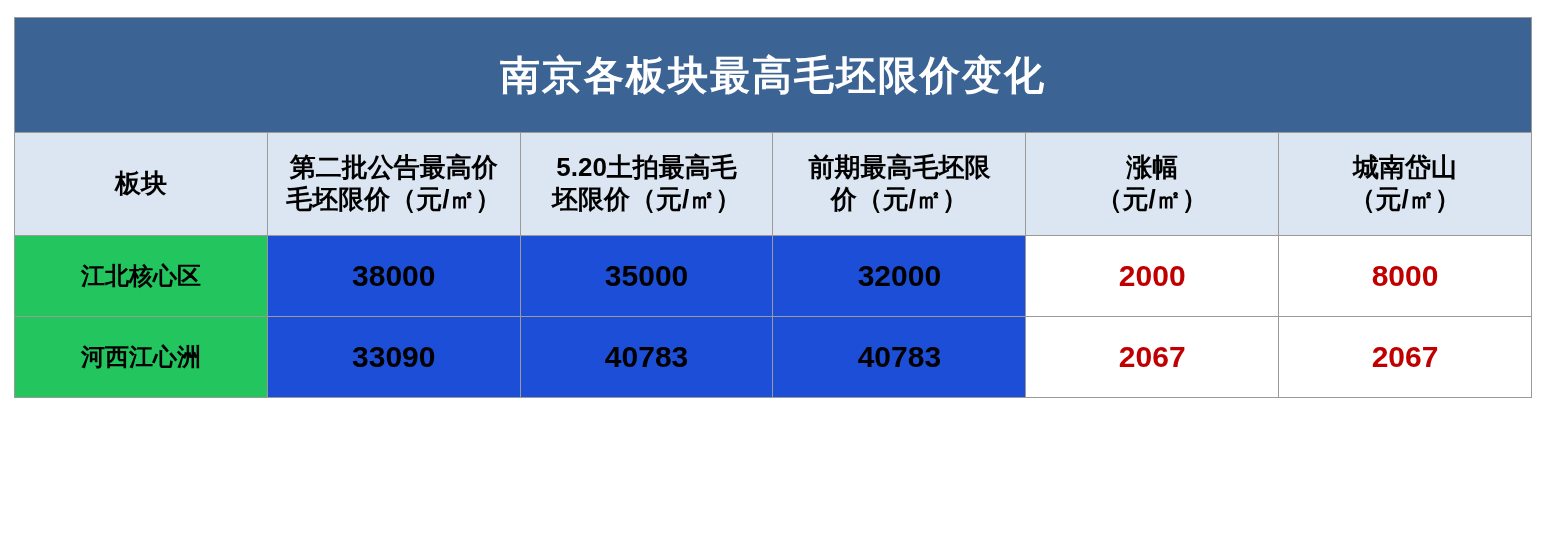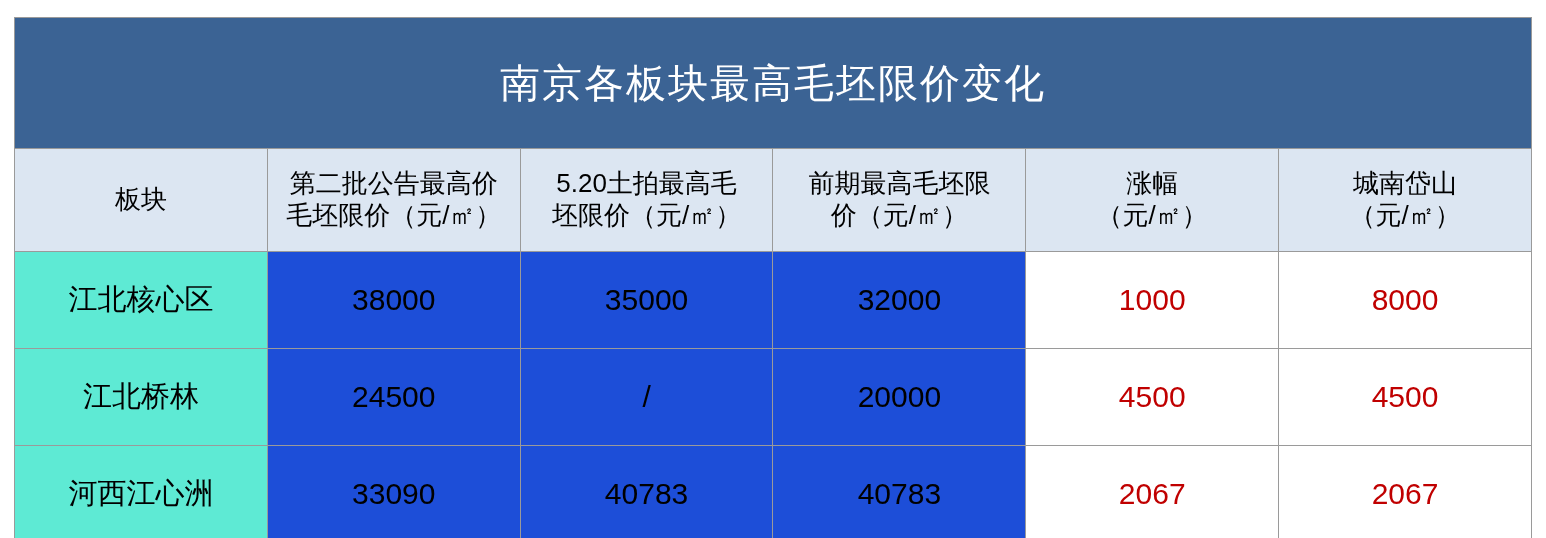--- a/index.html
+++ b/index.html
@@ -24,22 +24,23 @@
     width: 1518px;
   }
   table.price-table {
     border-collapse: collapse;
     width: 1518px;
     table-layout: fixed;
   }
   table.price-table td,
   table.price-table th {
     border: 1px solid #9a9a9a;
-    padding: 12px;
+    padding: 4px;
     margin: 8px;
+    font-weight: bold;
   }
   .title-cell {
     background: #3b6394;
     color: #ffffff;
     text-align: center;
     vertical-align: middle;
     height: 106px;
     font-size: 40px;
     font-weight: 500;
     letter-spacing: 2px;
@@ -50,26 +51,26 @@
     text-align: center;
     vertical-align: middle;
     height: 103px;
     font-size: 26px;
     line-height: 1.22;
     padding: 2px 6px;
     box-sizing: border-box;
   }
   .head-cell .l1, .head-cell .l2 { display: block; }
   .row-label {
-    background: #5eead4;
+    background: #22c55e;
     color: #000000;
     text-align: center;
     vertical-align: middle;
     height: 72px;
-    font-size: 29px;
+    font-size: 24px;
   }
   .num-cell {
     background: #1d4ed8;
     color: #000000;
     text-align: center;
     vertical-align: middle;
     font-size: 30px;
     height: 72px;
   }
   .red-cell {
@@ -121,32 +122,24 @@
             <span class="l1">城南岱山</span>
             <span class="l2">（元/㎡）</span>
           </td>
         </tr>
 
         <tr>
           <td class="row-label c0">江北核心区</td>
           <td class="num-cell c1">38000</td>
           <td class="num-cell c2">35000</td>
           <td class="num-cell c3">32000</td>
-          <td class="red-cell c4">1000</td>
+          <td class="red-cell c4">2000</td>
           <td class="red-cell c5">8000</td>
         </tr>
 
-        <tr>
-          <td class="row-label c0">江北桥林</td>
-          <td class="num-cell c1">24500</td>
-          <td class="num-cell c2">/</td>
-          <td class="num-cell c3">20000</td>
-          <td class="red-cell c4">4500</td>
-          <td class="red-cell c5">4500</td>
-        </tr>
 
         <tr>
           <td class="row-label c0">河西江心洲</td>
           <td class="num-cell c1">33090</td>
           <td class="num-cell c2">40783</td>
           <td class="num-cell c3">40783</td>
           <td class="red-cell c4">2067</td>
           <td class="red-cell c5">2067</td>
         </tr>
 

